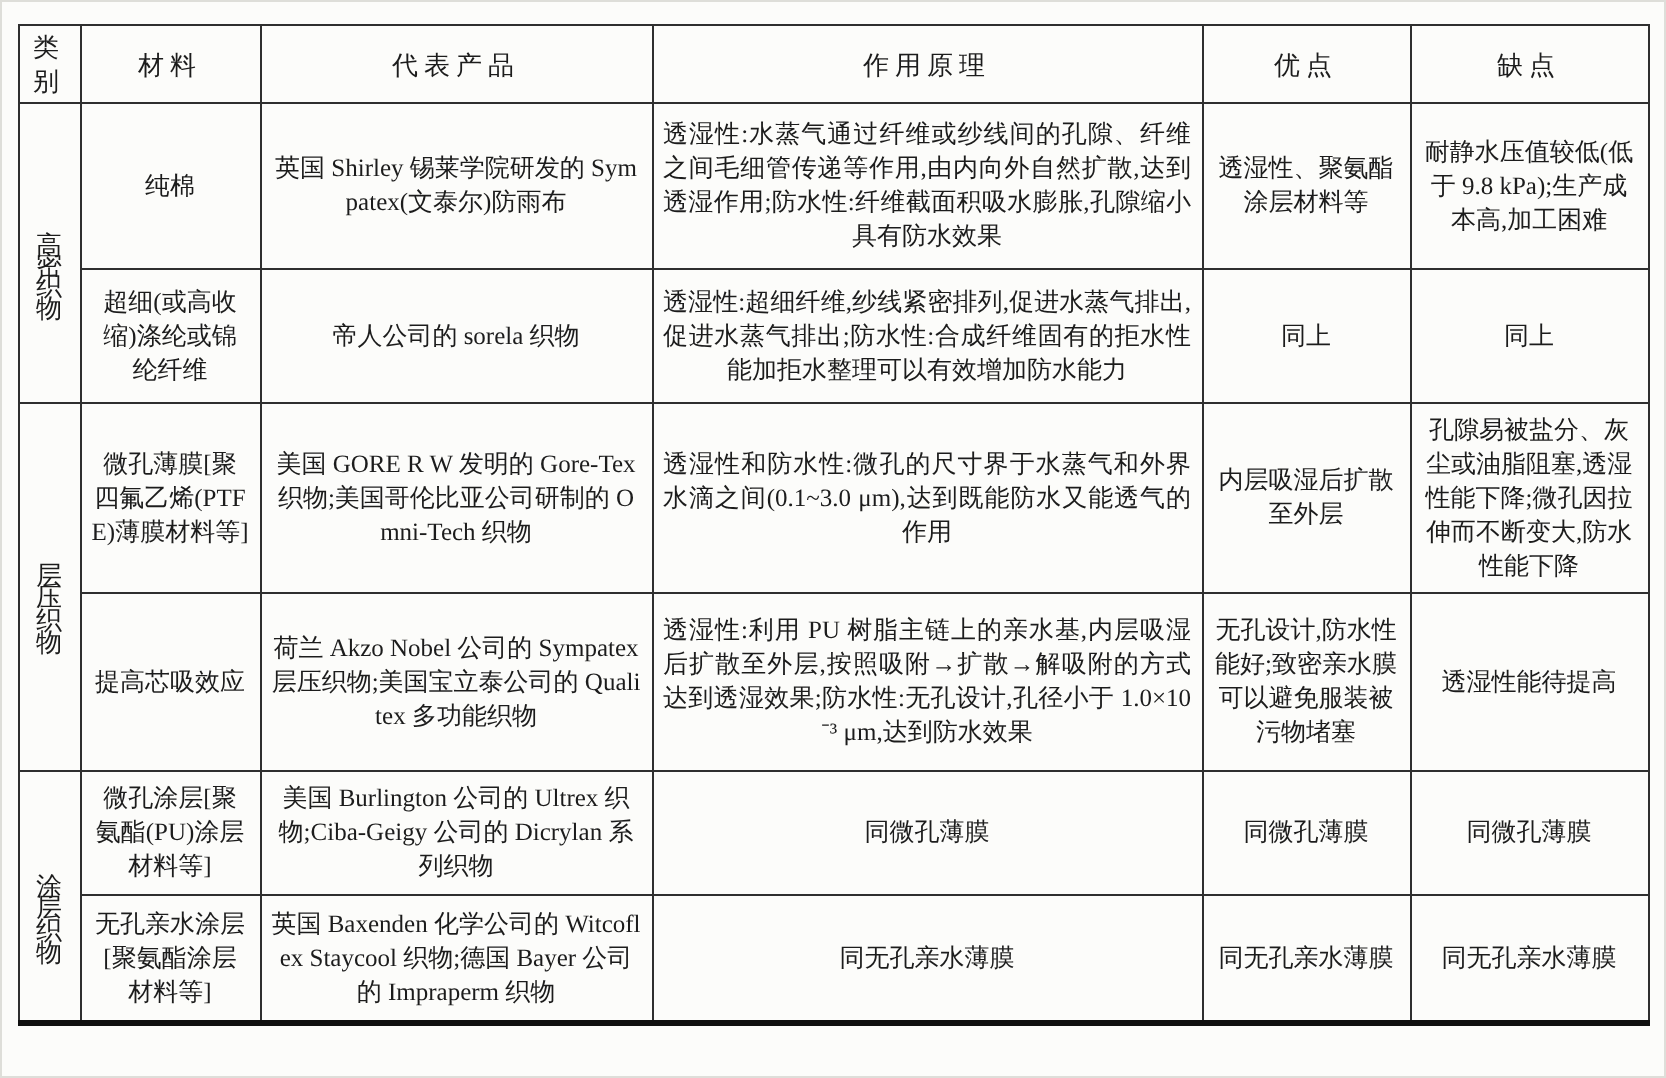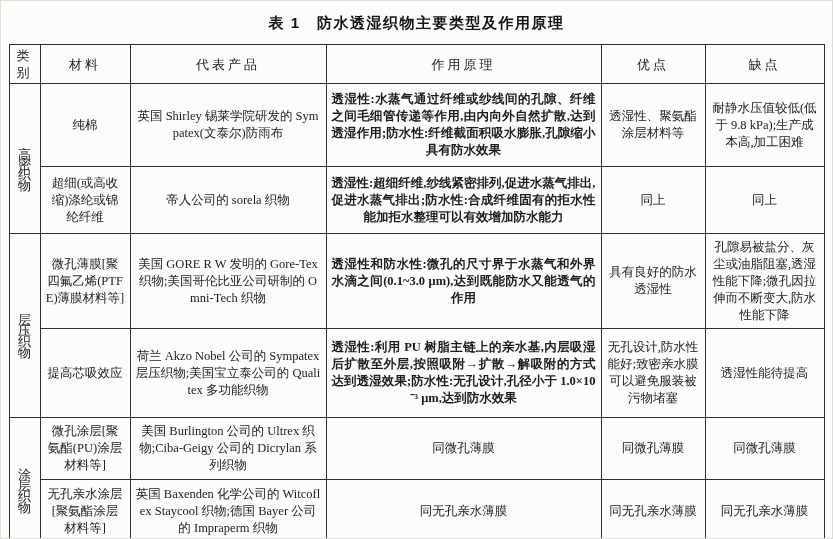--- a/index.html
+++ b/index.html
@@ -27,21 +27,20 @@
     padding:3px 5px;box-sizing:border-box;
     word-break:break-all;
   }
   th{
     font-weight:normal;font-size:13px;height:25px;
     letter-spacing:3px;padding:2px 0;
   }
   td.long{
     text-align:justify;
     text-align-last:center;
-    font-weight:bold;
     -moz-text-align-last:center;
   }
   .cat-cell{padding:0;}
   .cat-text{
     writing-mode:vertical-rl;
     text-orientation:upright;
     letter-spacing:11px;
     font-size:13px;
     display:inline-block;
     margin-top:4px;
@@ -50,21 +49,20 @@
   tr.r2{height:67px;margin-top:48px;}
   tr.r3{height:95px;}
   tr.r4{height:89px;}
   tr.r5{height:62px;}
   tr.r6{height:64px;}
 </style>
 </head>
 <body>
 
 <div class="page">
-  <div class="title">表 1　防水透湿织物主要类型及作用原理</div>
 
   <table class="main">
     <colgroup>
       <col style="width:31px">
         <col style="width:90px">
         <col style="width:196px">
       <col style="width:275px">
         <col style="width:104px">
         <col style="width:119px">
     </colgroup>
@@ -92,21 +90,21 @@
         <td>帝人公司的 sorela 织物</td>
         <td class="long">透湿性:超细纤维,纱线紧密排列,促进水蒸气排出,促进水蒸气排出;防水性:合成纤维固有的拒水性能加拒水整理可以有效增加防水能力</td>
         <td>同上</td>
         <td>同上</td>
       </tr>
       <tr class="r3">
         <td rowspan="2" class="cat-cell"><span class="cat-text">层压织物</span></td>
         <td>微孔薄膜[聚四氟乙烯(PTFE)薄膜材料等]</td>
         <td>美国 GORE R W 发明的 Gore-Tex 织物;美国哥伦比亚公司研制的 Omni-Tech 织物</td>
         <td class="long">透湿性和防水性:微孔的尺寸界于水蒸气和外界水滴之间(0.1~3.0 μm),达到既能防水又能透气的作用</td>
-        <td>具有良好的防水透湿性</td>
+        <td>内层吸湿后扩散至外层</td>
         <td>孔隙易被盐分、灰尘或油脂阻塞,透湿性能下降;微孔因拉伸而不断变大,防水性能下降</td>
       </tr>
       <tr class="r4">
         <td>提高芯吸效应</td>
         <td>荷兰 Akzo Nobel 公司的 Sympatex 层压织物;美国宝立泰公司的 Qualitex 多功能织物</td>
         <td class="long">透湿性:利用 PU 树脂主链上的亲水基,内层吸湿后扩散至外层,按照吸附→扩散→解吸附的方式达到透湿效果;防水性:无孔设计,孔径小于 1.0×10⁻³ μm,达到防水效果</td>
         <td>无孔设计,防水性能好;致密亲水膜可以避免服装被污物堵塞</td>
         <td>透湿性能待提高</td>
       </tr>
       <tr class="r5">

